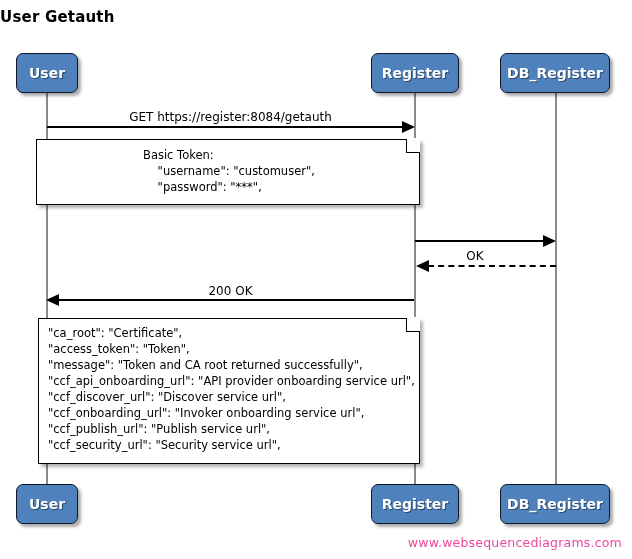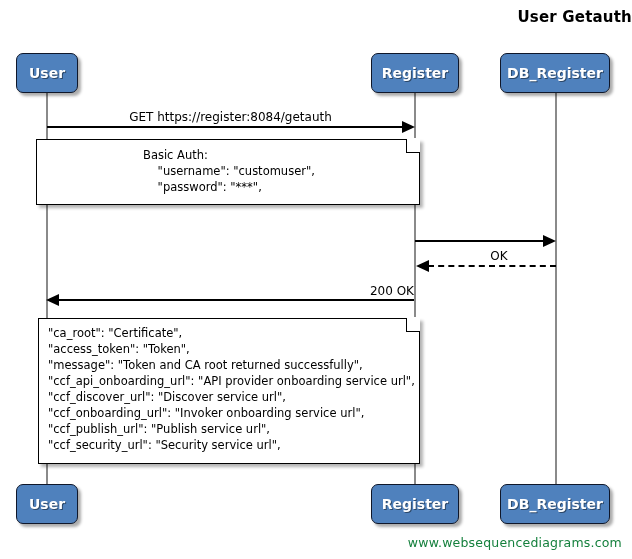--- a/index.html
+++ b/index.html
@@ -21,21 +21,21 @@
     width: 632px;
     height: 559px;
   }
 
   
   .title {
     position: absolute;
     left: 0;
     top: 8px;
     width: 632px;
-    text-align: right;
+    text-align: left;
     font-size: 15px;
     font-weight: bold;
     color: #000000;
     letter-spacing: 0.2px;
   }
 
   
   .actor {
     position: absolute;
     box-sizing: border-box;
@@ -135,21 +135,21 @@
     padding-left: 106px;
     padding-top: 7px;
   }
 
   
   .footer {
     position: absolute;
     right: 10px;
     bottom: 9px;
     font-size: 12.5px;
-    color: #15803d;
+    color: #ec4899;
     letter-spacing: 0.2px;
   }
 </style>
 </head>
 <body>
 
 <div id="diagram">
 
   <div class="title">User Getauth</div>
 
@@ -166,33 +166,33 @@
   <div class="actor" style="left:500px; top:53px; width:110px; height:40px;">
     <span>DB_Register</span>
   </div>
 
   <div class="msg-label" style="left:47px; top:110px; width:367px;">GET https://register:8084/getauth</div>
   <div class="msg-line" style="left:47px; top:126px; width:356px;"></div>
   <div class="arrowhead right" style="left:402px; top:121px;"></div>
 
   <div class="note" style="left:36px; top:139px; width:384px; height:66px;">
     <div class="fold"></div>
-    <div class="note-body centered"><span>Basic Auth:</span>
+    <div class="note-body centered"><span>Basic Token:</span>
 <span>    "username": "customuser",</span>
 <span>    "password": "***",</span></div>
   </div>
 
   <div class="msg-line" style="left:415px; top:240px; width:129px;"></div>
   <div class="arrowhead right" style="left:543px; top:235px;"></div>
 
-  <div class="msg-label" style="left:439px; top:249px; width:120px; text-align:center;">OK</div>
+  <div class="msg-label" style="left:415px; top:249px; width:120px; text-align:center;">OK</div>
   <div class="msg-line dashed" style="left:428px; top:265px; width:128px;"></div>
   <div class="arrowhead left" style="left:416px; top:260px;"></div>
 
-  <div class="msg-label" style="left:47px; top:284px; width:367px; text-align:right;">200 OK</div>
+  <div class="msg-label" style="left:47px; top:284px; width:367px; text-align:center;">200 OK</div>
   <div class="msg-line" style="left:58px; top:299px; width:356px;"></div>
   <div class="arrowhead left" style="left:46px; top:294px;"></div>
 
   <div class="note" style="left:38px; top:318px; width:382px; height:146px;">
     <div class="fold"></div>
     <div class="note-body"><span>"ca_root": "Certificate",</span>
 <span>"access_token": "Token",</span>
 <span>"message": "Token and CA root returned successfully",</span>
 <span>"ccf_api_onboarding_url": "API provider onboarding service url",</span>
 <span>"ccf_discover_url": "Discover service url",</span>

